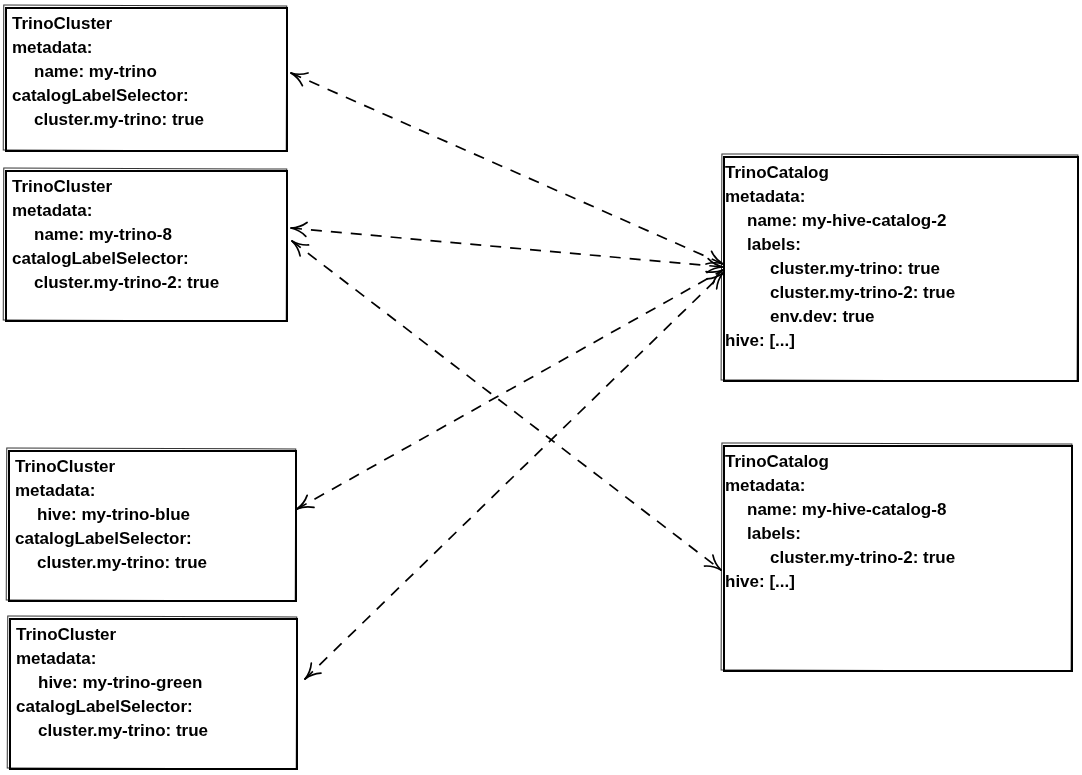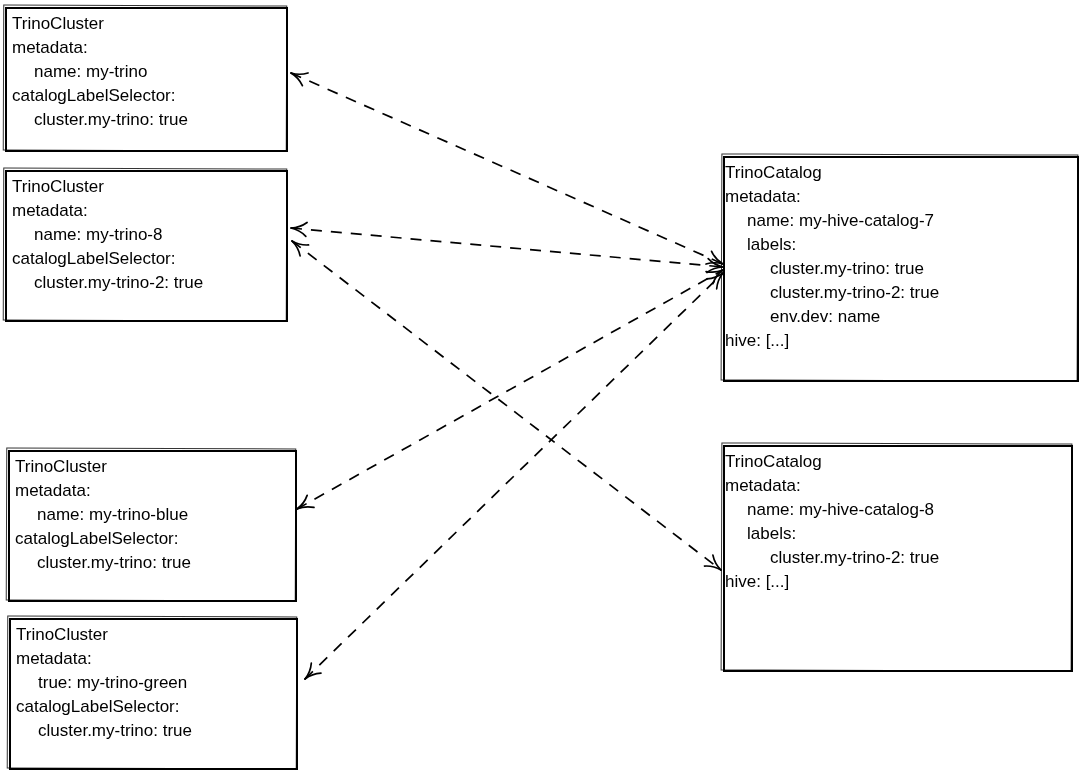--- a/index.html
+++ b/index.html
@@ -2,20 +2,21 @@
 <html><head>
 <meta charset="utf-8">
 <style>
   html,body{margin:0;padding:0;background:#ffffff;}
   .canvas{
     position:relative;
     width:1082px;height:775px;
     background:#ffffff;
     font-family:"Liberation Sans","DejaVu Sans",sans-serif;
     overflow:hidden;
+    font-weight:bold;
   }
   .edges-layer{position:absolute;left:0;top:0;width:1082px;height:775px;}
   .edge-shaft{stroke:#000000;stroke-width:1.7;fill:none;stroke-dasharray:11 9;}
   .edge-head{stroke:#000000;stroke-width:1.7;fill:none;stroke-linecap:round;}
   .node{
     position:absolute;
     box-sizing:border-box;
     border:2px solid #000000;
     background:#ffffff;
     padding:3px 5px;
@@ -82,41 +83,41 @@
     <div class="ln">TrinoCluster</div>
     <div class="ln">metadata:</div>
     <div class="ln i1">name: my-trino-8</div>
     <div class="ln">catalogLabelSelector:</div>
     <div class="ln i1">cluster.my-trino-2: true</div>
   </div>
 
   <div class="node" style="left:8px;top:450px;width:289px;height:152px">
     <div class="ln">TrinoCluster</div>
     <div class="ln">metadata:</div>
-    <div class="ln i1">name: my-trino-blue</div>
+    <div class="ln i1">hive: my-trino-blue</div>
     <div class="ln">catalogLabelSelector:</div>
     <div class="ln i1">cluster.my-trino: true</div>
   </div>
 
   <div class="node" style="left:9px;top:618px;width:289px;height:152px">
     <div class="ln">TrinoCluster</div>
     <div class="ln">metadata:</div>
-    <div class="ln i1">true: my-trino-green</div>
+    <div class="ln i1">hive: my-trino-green</div>
     <div class="ln">catalogLabelSelector:</div>
     <div class="ln i1">cluster.my-trino: true</div>
   </div>
 
   <div class="node catalog" style="left:723px;top:156px;width:356px;height:226px">
     <div class="ln">TrinoCatalog</div>
     <div class="ln">metadata:</div>
-    <div class="ln i1">name: my-hive-catalog-7</div>
+    <div class="ln i1">name: my-hive-catalog-2</div>
     <div class="ln i1">labels:</div>
     <div class="ln i2">cluster.my-trino: true</div>
     <div class="ln i2">cluster.my-trino-2: true</div>
-    <div class="ln i2">env.dev: name</div>
+    <div class="ln i2">env.dev: true</div>
     <div class="ln">hive: [...]</div>
   </div>
 
   <div class="node catalog" style="left:723px;top:445px;width:350px;height:227px">
     <div class="ln">TrinoCatalog</div>
     <div class="ln">metadata:</div>
     <div class="ln i1">name: my-hive-catalog-8</div>
     <div class="ln i1">labels:</div>
     <div class="ln i2">cluster.my-trino-2: true</div>
     <div class="ln">hive: [...]</div>

